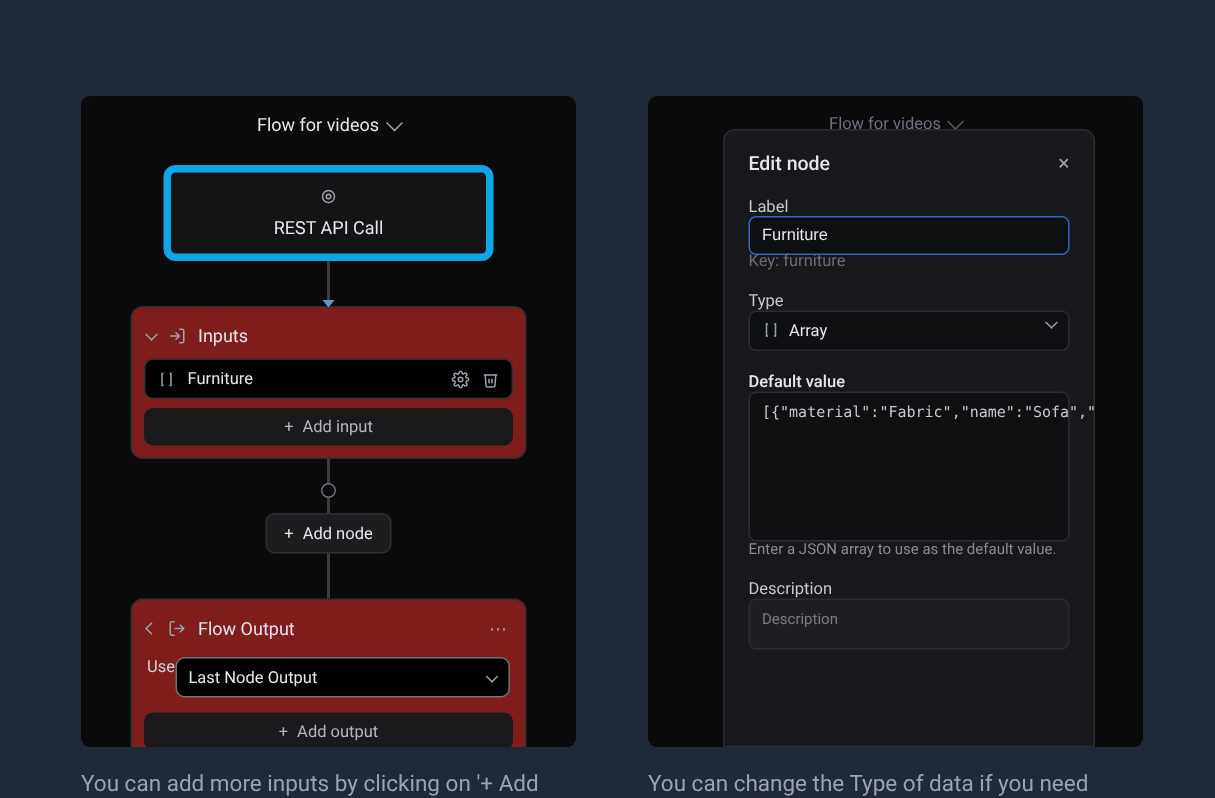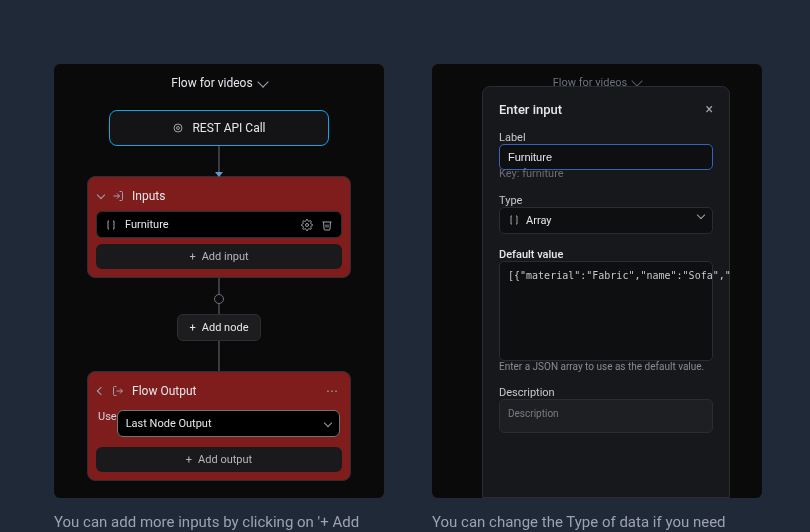--- a/index.html
+++ b/index.html
@@ -44,30 +44,31 @@
   .chev-down {
     width: 8px; height: 8px;
     border-right: 1.5px solid #9ca3af;
     border-bottom: 1.5px solid #9ca3af;
     transform: rotate(45deg);
     margin-top: -3px;
   }
   .flow-area { padding: 8px 55px 0 55px; display:flex; flex-direction:column; align-items:center; }
   .pill {
     background: #141416;
-    border: 1px solid #0ea5e9;
+    border: 5px solid #0ea5e9;
     border-radius: 8px;
     padding: 10px 14px;
     font-size: 12px;
     color: #e5e7eb;
     display: flex;
     align-items: center;
     gap: 8px;
     width: 220px;
-    justify-content: center;
+    justify-content: space-between;
+    flex-direction: column;
   }
   .ic {
     width: 12px; height: 12px;
     display: inline-flex;
     align-items: center; justify-content: center;
     color:#9ca3af;
   }
   .ic svg { width: 100%; height: 100%; }
   .edge {
     width: 1.5px;
@@ -286,21 +287,21 @@
 
   <div class="col">
     <div class="panel">
       <div class="titlebar dim">
         <span>Flow for videos</span>
         <span class="chev-down" style="border-color:#5a5b61"></span>
       </div>
 
       <div class="modal">
         <div class="modal-head">
-          <span class="modal-title">Enter input</span>
+          <span class="modal-title">Edit node</span>
           <span class="close-x">×</span>
         </div>
 
         <div>
           <div class="lbl">Label</div>
           <input class="inp" value="Furniture" style="">
           <div class="key">
             <span>Key:</span>
             <span>furniture</span>
           </div>

